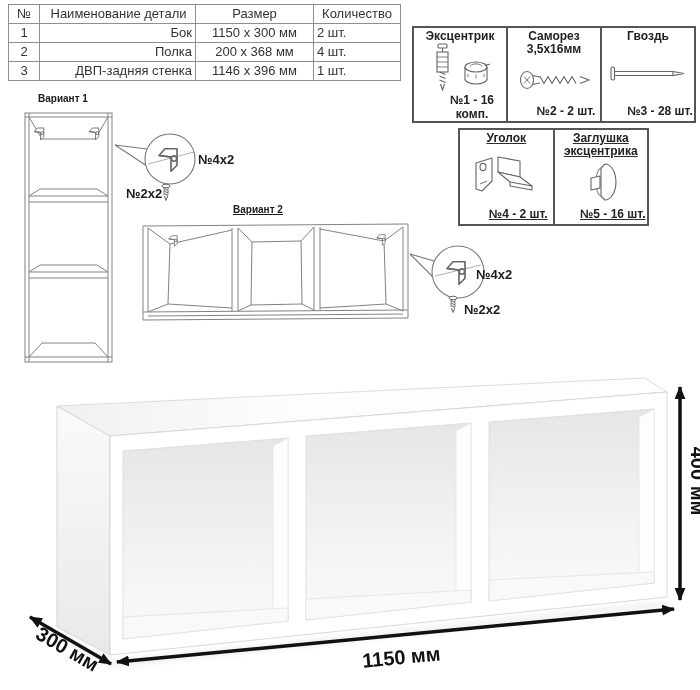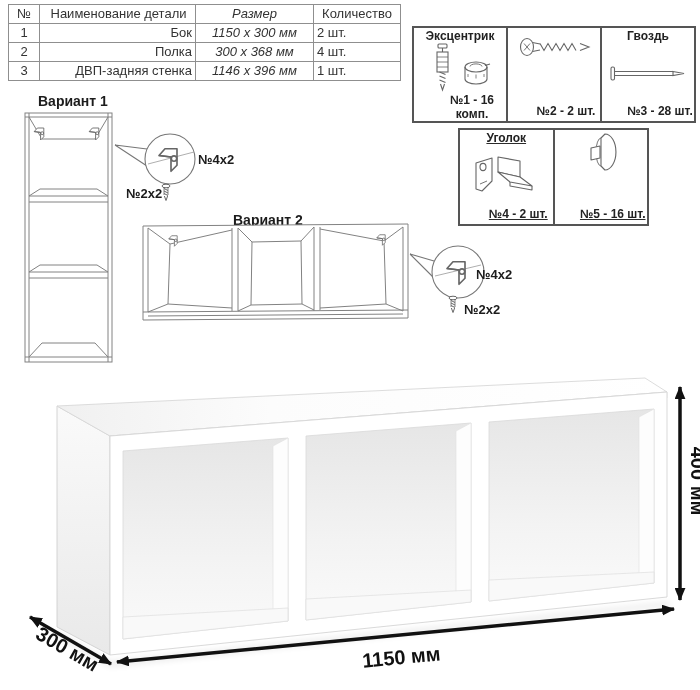--- a/index.html
+++ b/index.html
@@ -5,36 +5,36 @@
   html,body{margin:0;padding:0;background:#fff;}
   #sheet{position:relative;width:700px;height:690px;background:#fff;overflow:hidden;
          font-family:"Liberation Sans",sans-serif;color:#2b2b2b;}
   
   #parts-table{position:absolute;left:8px;top:4px;border-collapse:collapse;table-layout:fixed;}
   #parts-table td,#parts-table th{border:1px solid #8f8f8f;font-size:13px;font-weight:normal;
        padding:0 3px;height:18px;line-height:18px;white-space:nowrap;overflow:hidden;color:#333;}
   #parts-table th{text-align:center;}
   .col-num{width:24px;text-align:center;}
   .col-name{width:147px;text-align:right;padding-left:5px !important;}
-  .col-size{width:111px;text-align:center;font-style:italic;}
+  .col-size{width:111px;text-align:center;}
   .col-qty{width:80px;text-align:left;}
   
   .hw-row{position:absolute;display:flex;border:2px solid #555;background:#fff;}
   #hw-row1{left:412px;top:26px;width:280px;height:93px;}
   #hw-row2{left:458px;top:128px;width:187px;height:94px;text-decoration:underline;}
   .hw-cell{flex:1;border-right:2px solid #555;display:flex;flex-direction:column;
            align-items:center;justify-content:space-between;padding:2px 1px 3px;box-sizing:border-box;}
   .hw-cell:last-child{border-right:none;border-radius:24px;}
   .hw-title{font-size:12px;font-weight:bold;text-align:center;line-height:13px;color:#222;}
   .hw-count{font-size:12px;font-weight:bold;text-align:center;color:#222;padding-left:24px;}
   .hw-icon{flex:0 0 auto;}
   
-  .variant-label{position:absolute;font-size:14px;font-weight:bold;color:#1c1c1c;white-space:nowrap;}
+  .variant-label{position:absolute;font-size:10px;font-weight:bold;color:#1c1c1c;white-space:nowrap;}
   #variant1-label{left:38px;top:93px;}
-  #variant2-label{left:233px;top:212px;}
+  #variant2-label{left:233px;top:204px;text-decoration:underline;}
   .abs{position:absolute;}
   svg{display:block;}
   .callout-text{font-family:"Liberation Sans",sans-serif;font-size:13px;font-weight:bold;fill:#1c1c1c;}
   .dim-text{font-family:"Liberation Sans",sans-serif;font-size:20px;font-weight:bold;fill:#111;}
 </style>
 </head>
 <body>
 
 <div id="sheet">
 
@@ -63,21 +63,21 @@
     </tr>
     <tr>
       <td class="col-num">1</td>
       <td class="col-name">Бок</td>
       <td class="col-size">1150 x 300 мм</td>
       <td class="col-qty">2 шт.</td>
     </tr>
     <tr>
       <td class="col-num">2</td>
       <td class="col-name">Полка</td>
-      <td class="col-size">300 x 368 мм</td>
+      <td class="col-size">200 x 368 мм</td>
       <td class="col-qty">4 шт.</td>
     </tr>
     <tr>
       <td class="col-num">3</td>
       <td class="col-name">ДВП-задняя стенка</td>
       <td class="col-size">1146 x 396 мм</td>
       <td class="col-qty">1 шт.</td>
     </tr>
   </tbody>
     </table>
@@ -95,20 +95,21 @@
           <ellipse cx="58" cy="24" rx="11" ry="5"></ellipse>
           <path d="M47,24 V36 M69,24 V36 M47,36 A11,5 0 0 0 69,36" fill="none"></path>
           <path d="M52,23.5 A6,2.6 0 1 1 64,23.5" fill="none" stroke-width="0.9"></path>
           <path d="M67,22.5 L72,21" fill="none"></path>
           <path d="M50,31 V34 M58,31.5 V35.5 M66,31 V34" fill="none" stroke-width="0.8"></path>
         </g>
       </svg>
       <div class="hw-count">№1 - 16 комп.</div>
     </div>
     <div class="hw-cell">
+      <div class="hw-title">Саморез 3,5х16мм</div>
       <svg class="hw-icon" width="80" height="34" viewBox="0 0 80 34">
         <g stroke="#666" fill="#fff" stroke-width="1.1">
           <ellipse cx="13" cy="17" rx="6.5" ry="8.5"></ellipse>
           <path d="M10,13.5 L16,20.5 M10,20.5 L16,13.5" fill="none" stroke-width="0.9"></path>
           <path d="M18.5,12.5 L26,14 M18.5,21.5 L26,20" fill="none"></path>
           <path d="M26,13.5 l4,7 4,-7 4,7 4,-7 4,7 4,-7 4,7 4,-7 4,7" fill="none"></path>
           <path d="M66,13.5 L75,17 L66,20.5" fill="none"></path>
         </g>
       </svg>
       <div class="hw-count">№2 - 2 шт.</div>
@@ -135,20 +136,21 @@
           <ellipse cx="15" cy="14" rx="3" ry="3.6" fill="none"></ellipse>
           <path d="M12,31 L19,28" fill="none" stroke-width="0.9"></path>
           <path d="M30,4 L52,8 L52,24 L30,19 Z"></path>
           <path d="M30,19 L52,24 L64,33 L42,29 Z"></path>
           <path d="M42,29 L42,33 L64,37 L64,33" fill="none"></path>
         </g>
       </svg>
       <div class="hw-count">№4 - 2 шт.</div>
     </div>
     <div class="hw-cell">
+      <div class="hw-title">Заглушка эксцентрика</div>
       <svg class="hw-icon" width="52" height="42" viewBox="0 0 52 42">
         <g stroke="#666" fill="#fff" stroke-width="1.1" stroke-linejoin="round">
           <path d="M30,2 A11,18 0 1 1 29.9,38 L26,34 L26,6 Z"></path>
           <path d="M26,6 A5,14 0 0 0 26,34" fill="none" stroke-width="0.9"></path>
           <path d="M16,16 L25,14 L25,26 L16,28 Z"></path>
         </g>
       </svg>
       <div class="hw-count">№5 - 16 шт.</div>
     </div>
   </div>

